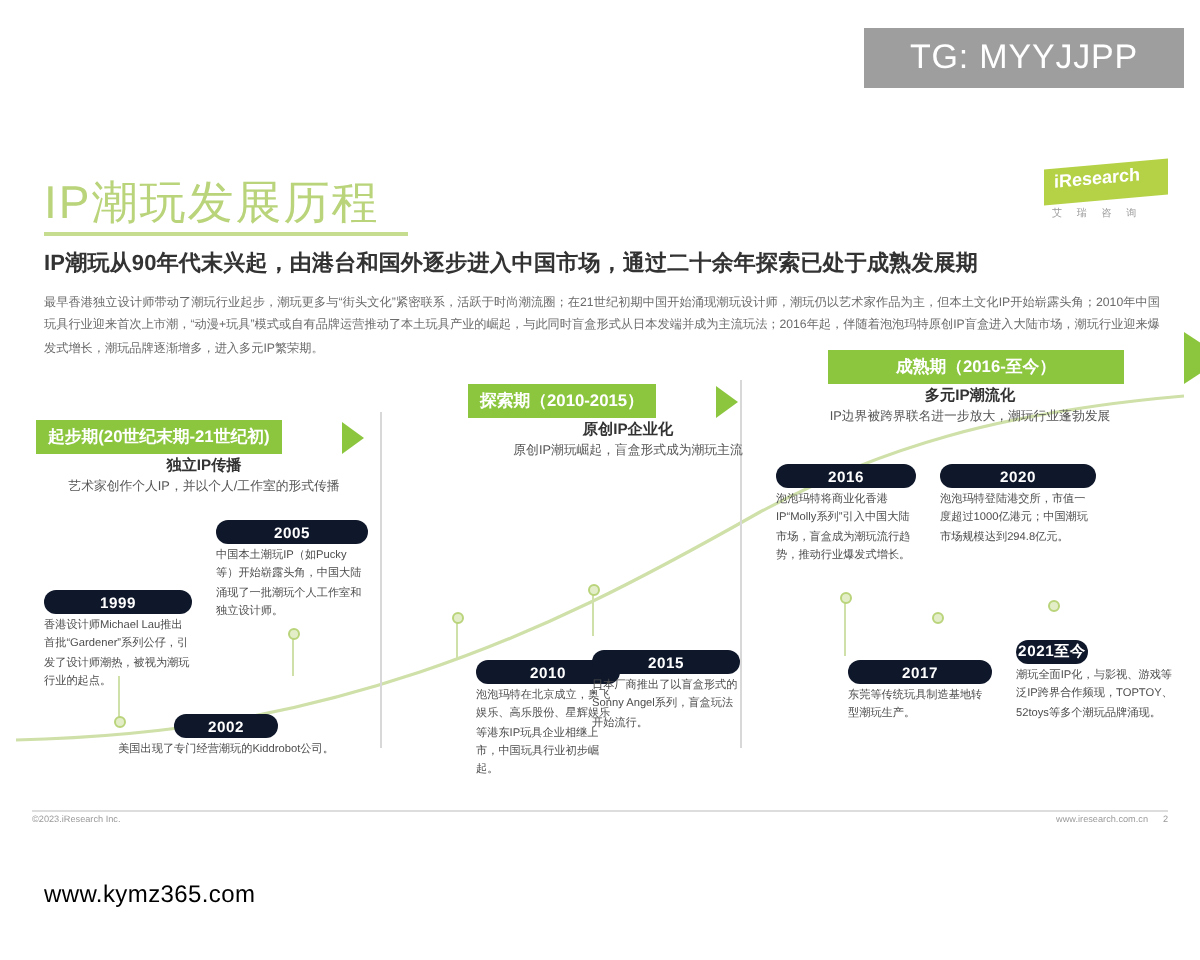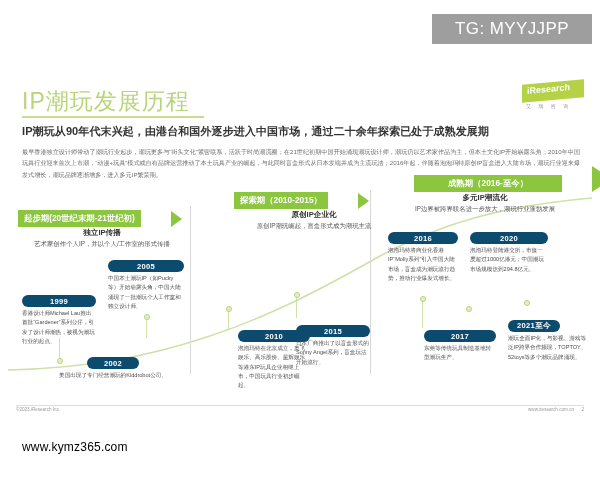--- a/index.html
+++ b/index.html
@@ -85,21 +85,21 @@
   .phase-sep{position:absolute;width:1px;background:#d8d8d8;}
   #sep-1{left:190px;top:206px;height:168px;}
   #sep-2{left:370px;top:190px;height:184px;}
 
   
   #curve{position:absolute;left:0;top:170px;width:600px;height:215px;}
 
   
   .event{position:absolute;}
   .year-pill{
-    height:12px;border-radius:6px;background:#0c4a6e;color:#ffffff;
+    height:12px;border-radius:6px;background:#0f172a;color:#ffffff;
     font-size:7.6px;font-weight:bold;display:flex;align-items:center;justify-content:center;
     letter-spacing:.3px;
   }
   .event-text{
     margin-top:2px;font-size:5.6px;line-height:9.3px;color:#4d4d4d;text-align:left;
   }
 
   
   .stem{position:absolute;width:1px;background:#cfe0a8;}
   .dot{
@@ -111,21 +111,21 @@
   #ev-2002{left:58px;top:357px;width:110px;}
   #ev-2005{left:108px;top:260px;width:76px;}
   #ev-2010{left:190px;top:330px;width:72px;padding-left:48px;}
   #ev-2012{left:258px;top:240px;width:78px;}
   #ev-2015{left:296px;top:325px;width:74px;}
   #ev-2016{left:388px;top:232px;width:70px;}
   #ev-2017{left:424px;top:330px;width:72px;}
   #ev-2020{left:470px;top:232px;width:78px;}
   #ev-2021{left:508px;top:320px;width:80px;}
 
-  #ev-2021 .year-pill{width:52px;}
+  #ev-2021 .year-pill{width:36px;}
 
   
   #footer-rule{position:absolute;left:16px;top:405px;width:568px;height:1px;background:#dddddd;}
   #footer-left{position:absolute;left:16px;top:407px;font-size:4.6px;color:#9a9a9a;}
   #footer-right{position:absolute;right:26px;top:407px;font-size:4.6px;color:#9a9a9a;}
   #footer-page{position:absolute;right:16px;top:407px;font-size:4.6px;color:#9a9a9a;}
 
   #site-url{
     position:absolute;left:22px;top:440px;font-size:12px;color:#000000;letter-spacing:.2px;
   }

